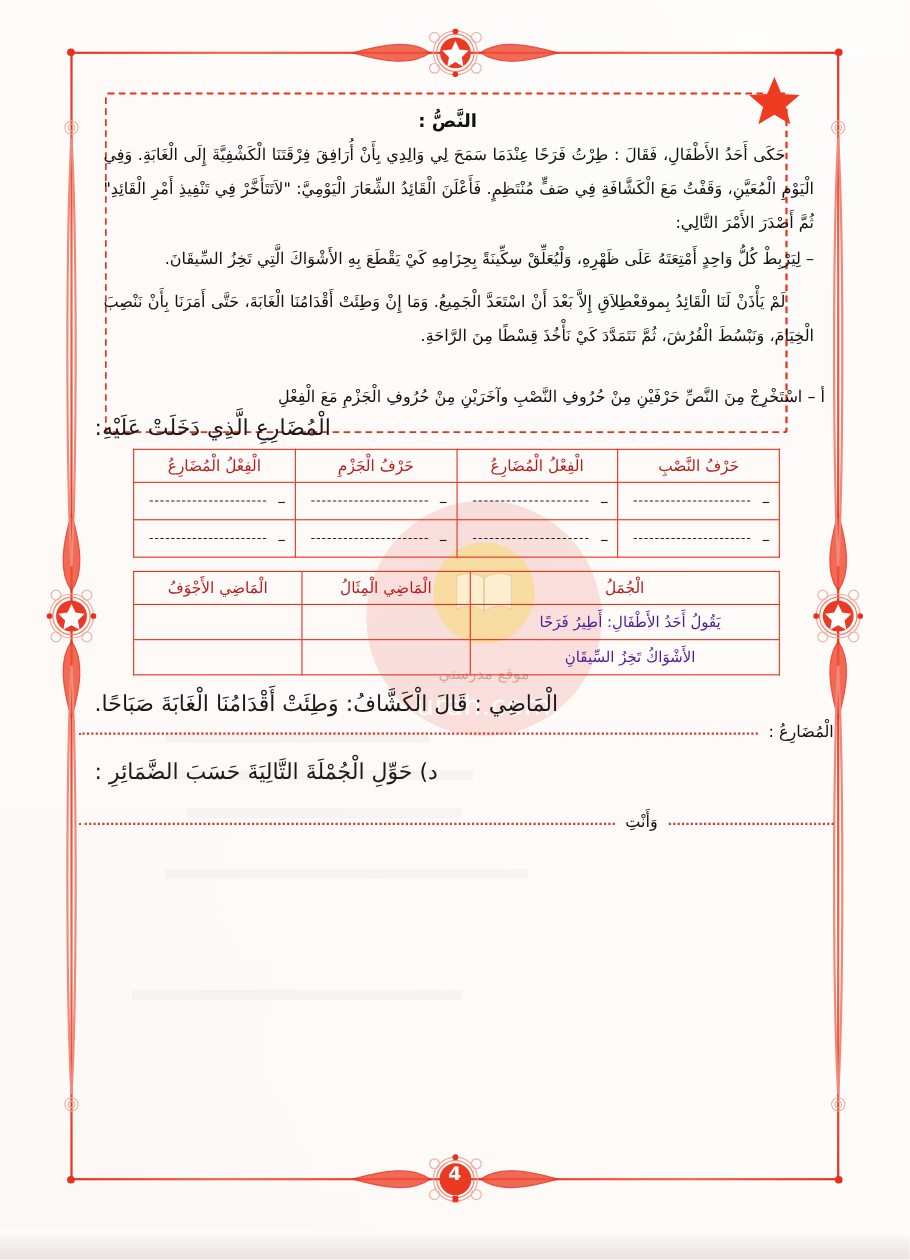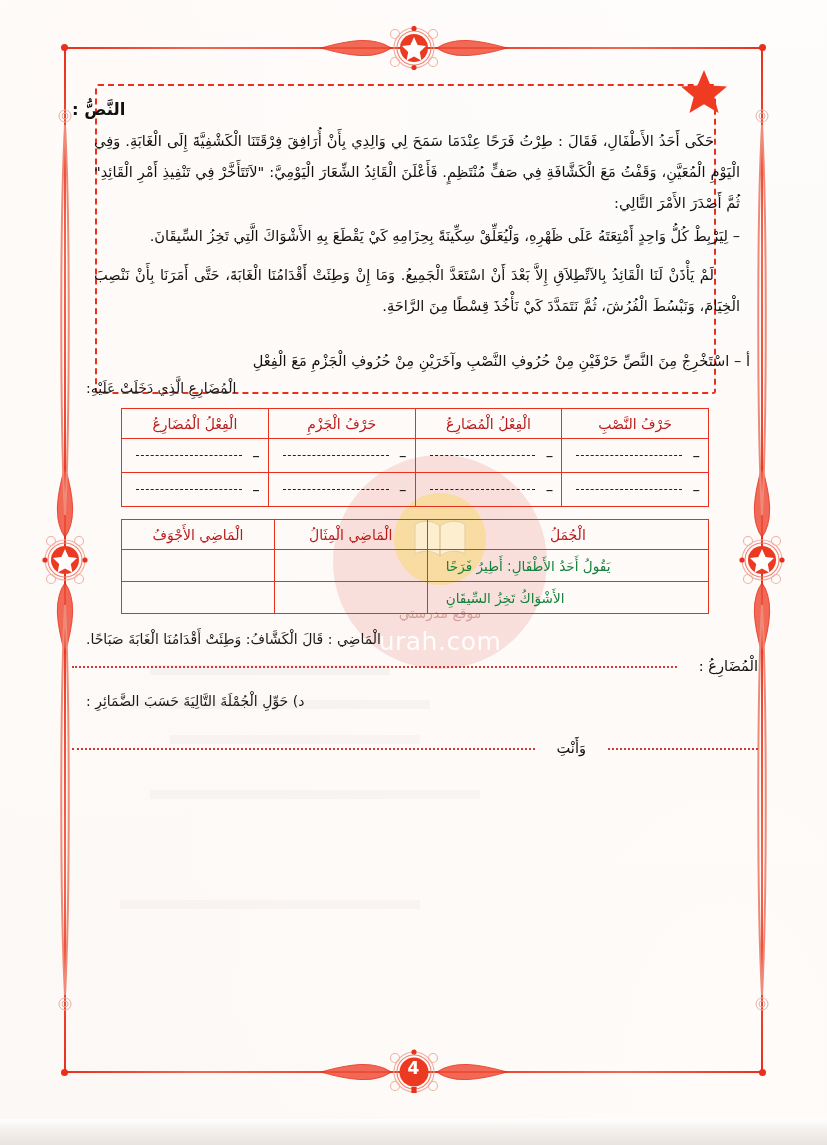--- a/index.html
+++ b/index.html
@@ -74,41 +74,41 @@
     position:absolute;right:-14px;top:-18px;width:48px;height:46px;
   }
 
   
   .content{
     position:absolute;left:72px;top:58px;width:686px;
     direction:rtl;text-align:right;
   }
   .nass-title{
     font-size:16.5px;font-weight:bold;letter-spacing:0;
-    margin:42px 16px 6px 0;text-align:left;
+    margin:42px 16px 6px 0;text-align:center;
     color:#111;
   }
   .passage{
     margin:0 18px 0 22px;
     font-size:14.6px;line-height:31px;
     text-align:justify;text-align-last:right;
     color:#111;
   }
   .passage p{margin:0 0 2px 0}
   .passage p.indent{text-indent:26px}
   .passage p.dash-line{text-indent:0}
 
   .q-line{
     font-size:14.6px;line-height:28px;
     margin:0 8px 0 14px;
     text-align:justify;text-align-last:right;
     color:#111;
   }
   .q-line.rtl-right{text-align:right;text-align-last:right}
-  .q-sub{font-size:14px;line-height:27px;margin:0 8px 0 14px;text-align:right}
+  .q-sub{font-size:20px;line-height:27px;margin:0 8px 0 14px;text-align:right}
   .q-right-end{text-align:left}
 
   
   table.wsheet{
     border-collapse:collapse;
     width:588px;
     margin:6px auto 0 auto;
     table-layout:fixed;
     direction:rtl;
   }
@@ -128,24 +128,24 @@
   .dashline{
     position:absolute;left:14px;right:26px;top:50%;
     border-top:1.6px dashed #222;
     transform:translateY(-1px);
   }
   .dashdash{
     position:absolute;right:8px;top:50%;transform:translateY(-9px);
     font-size:15px;color:#222;
   }
   table.t2 td.sent{
-    height:31px;text-align:left;padding-right:8px;font-size:13.6px;color:#15803d;padding-left:18px;
+    height:31px;text-align:center;padding-right:8px;font-size:13.6px;color:#4c1d95;padding-left:18px;
   }
   table.t2 td.blankcell{height:31px}
-  .dotrow{display:flex;align-items:flex-end;direction:rtl;gap:22px;margin-top:16px}
+  .dotrow{display:flex;align-items:flex-end;direction:rtl;gap:10px;margin-top:16px}
   .dotrow .lbl{font-size:14.6px;white-space:nowrap;padding-bottom:2px;color:#111}
   .dotrow .seg{flex:1 1 auto;border-top:2px dotted #cf3b32;height:0;margin-bottom:8px}
   .dotrow .seg.short{flex:0 0 150px}
 
   
   .watermark{
     position:absolute;left:333px;top:455px;
     width:214px;height:214px;border-radius:50%;
     background:rgba(233,90,78,.17);
     pointer-events:none;
@@ -349,21 +349,21 @@
   <div class="wm-text-en">urah.com</div>
 </div>
 
 <div class="content">
 
   <div class="nass-title">النَّصُّ :</div>
 
   <div class="passage">
     <p class="indent">حَكَى أَحَدُ الأَطْفَالِ، فَقَالَ : طِرْتُ فَرَحًا عِنْدَمَا سَمَحَ لِي وَالِدِي بِأَنْ أُرَافِقَ فِرْقَتَنَا الْكَشْفِيَّةَ إِلَى الْغَابَةِ. وَفِي الْيَوْمِ الْمُعَيَّنِ، وَقَفْتُ مَعَ الْكَشَّافَةِ فِي صَفٍّ مُنْتَظِمٍ. فَأَعْلَنَ الْقَائِدُ الشِّعَارَ الْيَوْمِيَّ: "لاَتَتَأَخَّرْ فِي تَنْفِيذِ أَمْرِ الْقَائِدِ" ثُمَّ أَصْدَرَ الأَمْرَ التَّالِي:</p>
     <p class="dash-line">– لِيَرْبِطْ كُلُّ وَاحِدٍ  أَمْتِعَتَهُ عَلَى ظَهْرِهِ، وَلْيُعَلِّقْ سِكِّينَةً بِحِزَامِهِ كَيْ يَقْطَعَ بِهِ الأَشْوَاكَ الَّتِي تَخِزُ السِّيقَانَ.</p>
-    <p class="indent" style="margin-top:8px">لَمْ يَأْذَنْ لَنَا الْقَائِدُ بِالآتْطِلاَقِ إِلاَّ بَعْدَ أَنْ اسْتَعَدَّ الْجَمِيعُ. وَمَا إِنْ وَطِئَتْ أَقْدَامُنَا الْغَابَةَ، حَتَّى أَمَرَنَا بِأَنْ نَنْصِبَ الْخِيَامَ، وَنَبْسُطَ الْفُرُشَ، ثُمَّ نَتَمَدَّدَ كَيْ نَأْخُذَ قِسْطًا مِنَ الرَّاحَةِ.</p>
+    <p class="indent" style="margin-top:8px">لَمْ يَأْذَنْ لَنَا الْقَائِدُ بِموقعْطِلاَقِ إِلاَّ بَعْدَ أَنْ اسْتَعَدَّ الْجَمِيعُ. وَمَا إِنْ وَطِئَتْ أَقْدَامُنَا الْغَابَةَ، حَتَّى أَمَرَنَا بِأَنْ نَنْصِبَ الْخِيَامَ، وَنَبْسُطَ الْفُرُشَ، ثُمَّ نَتَمَدَّدَ كَيْ نَأْخُذَ قِسْطًا مِنَ الرَّاحَةِ.</p>
   </div>
 
   <div style="margin-top:26px">
     <div class="q-line">أ – اسْتَخْرِجْ مِنَ النَّصِّ حَرْفَيْنِ مِنْ حُرُوفِ النَّصْبِ وآخَرَيْنِ مِنْ حُرُوفِ الْجَزْمِ مَعَ الْفِعْلِ</div>
     <div class="q-sub q-right-end">الْمُضَارِعِ الَّذِي دَخَلَتْ عَلَيْهِ:</div>
 
     <table class="wsheet t1">
       <thead>
         <tr>
           <th style="width:25%">حَرْفُ النَّصْبِ</th>

